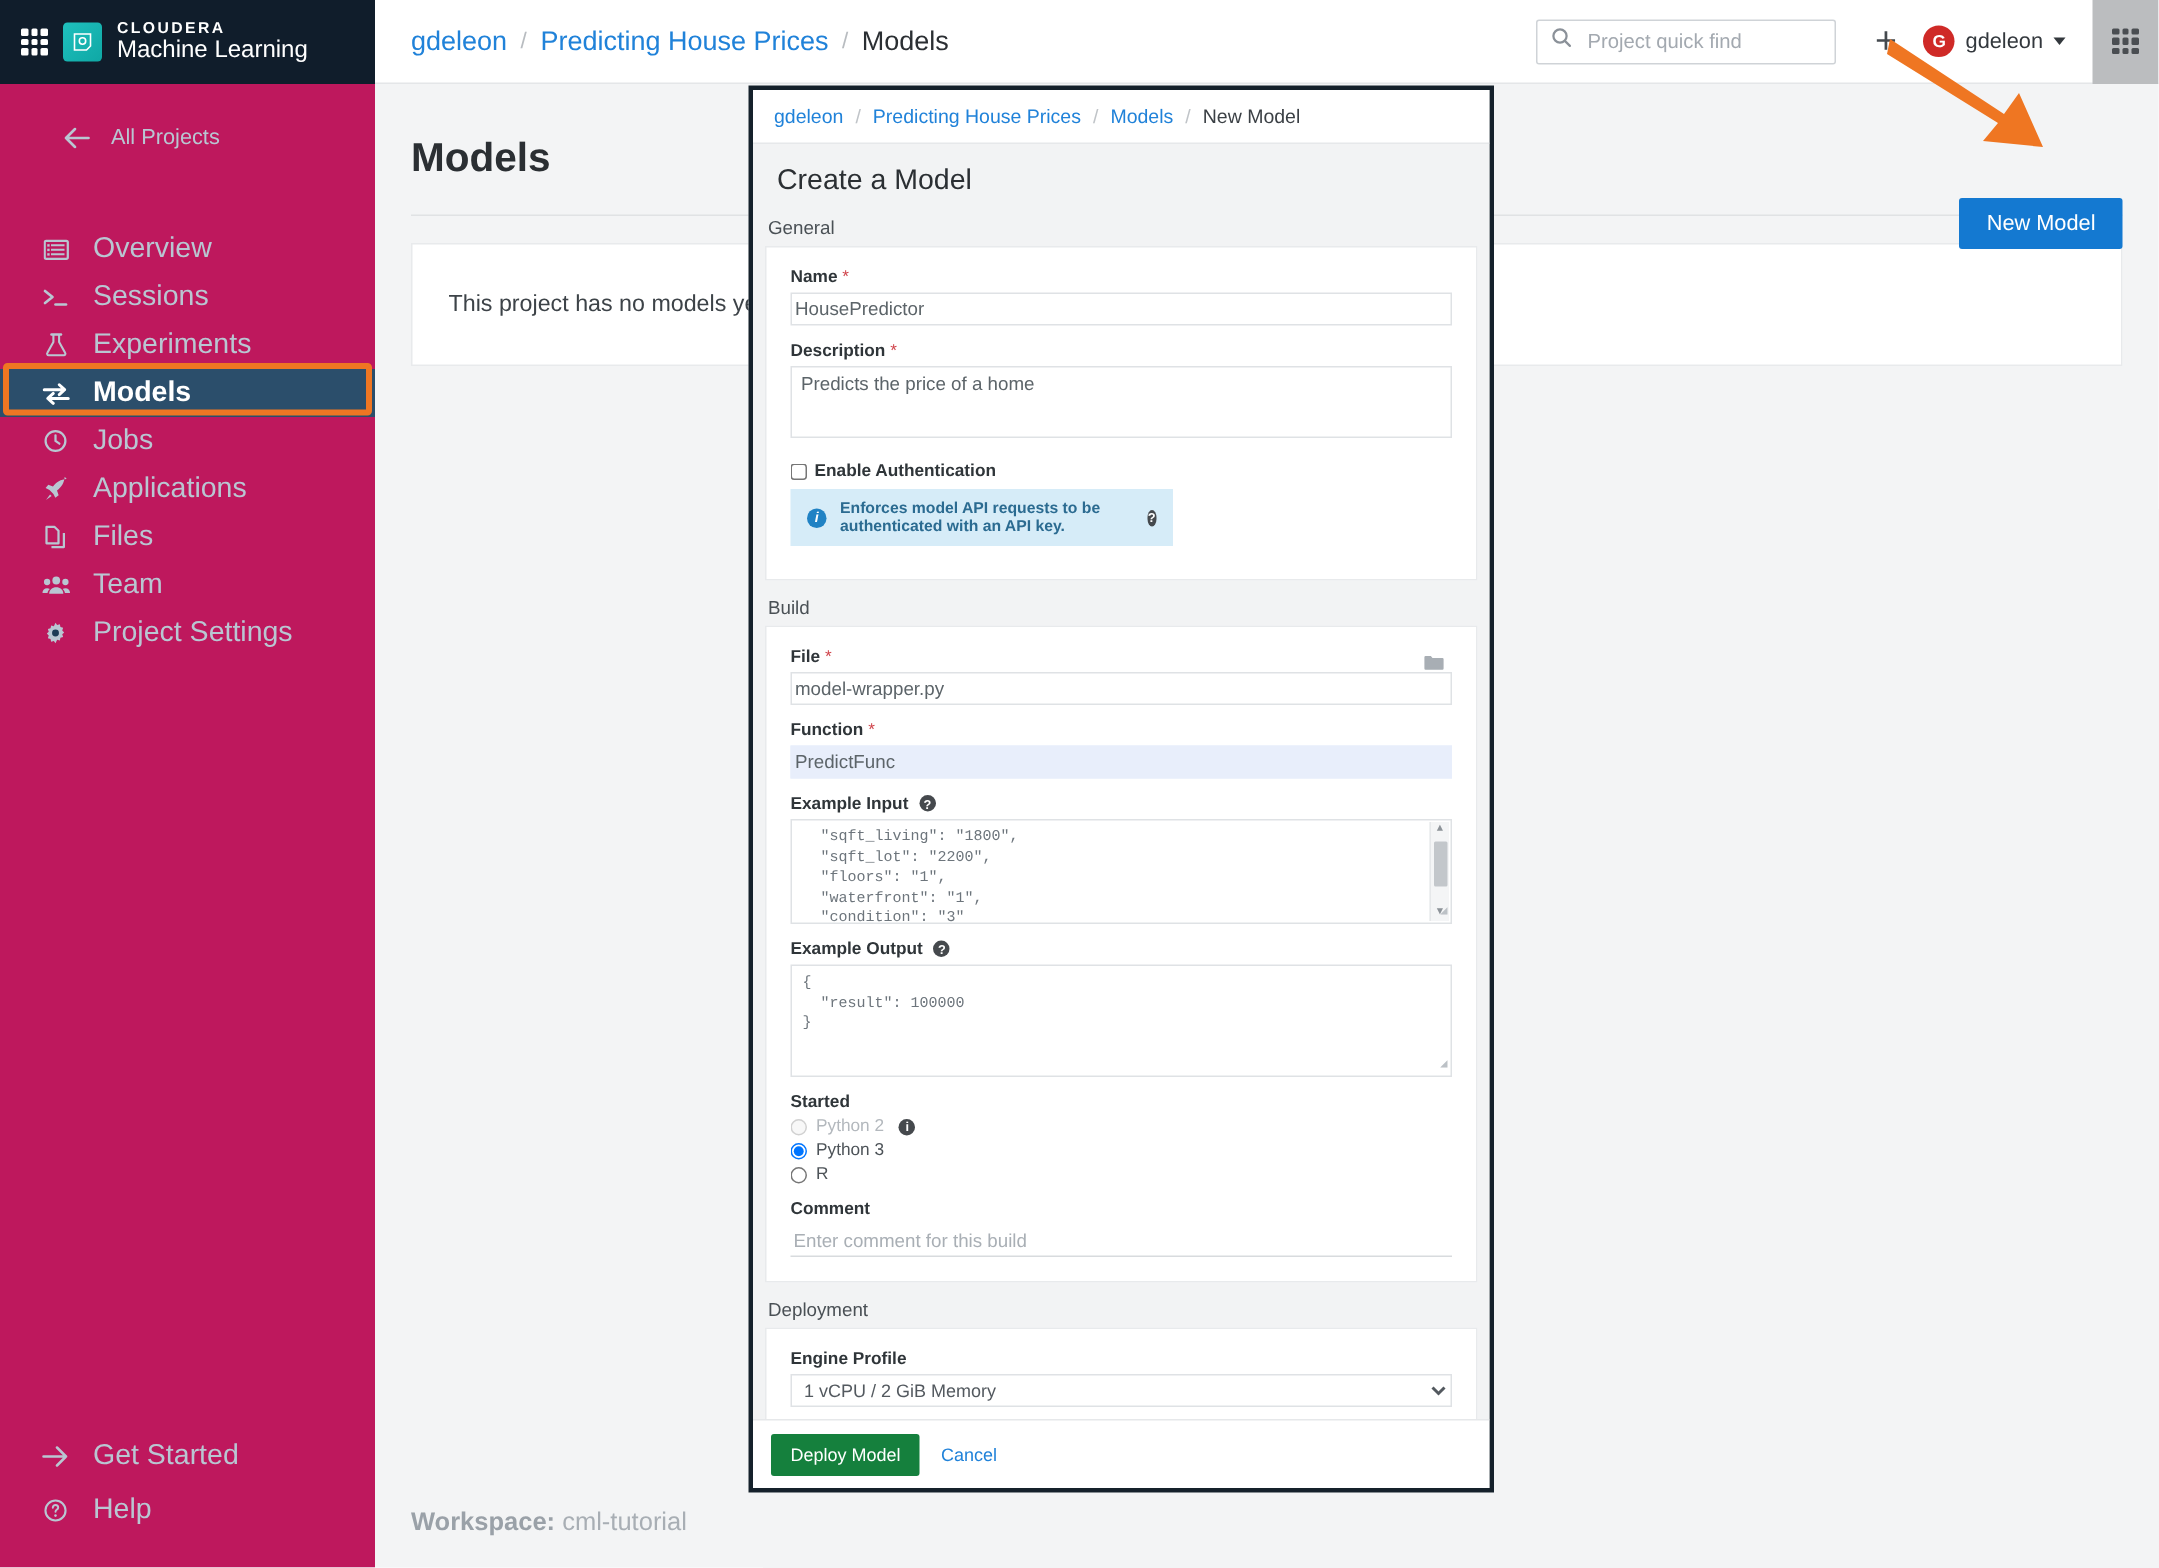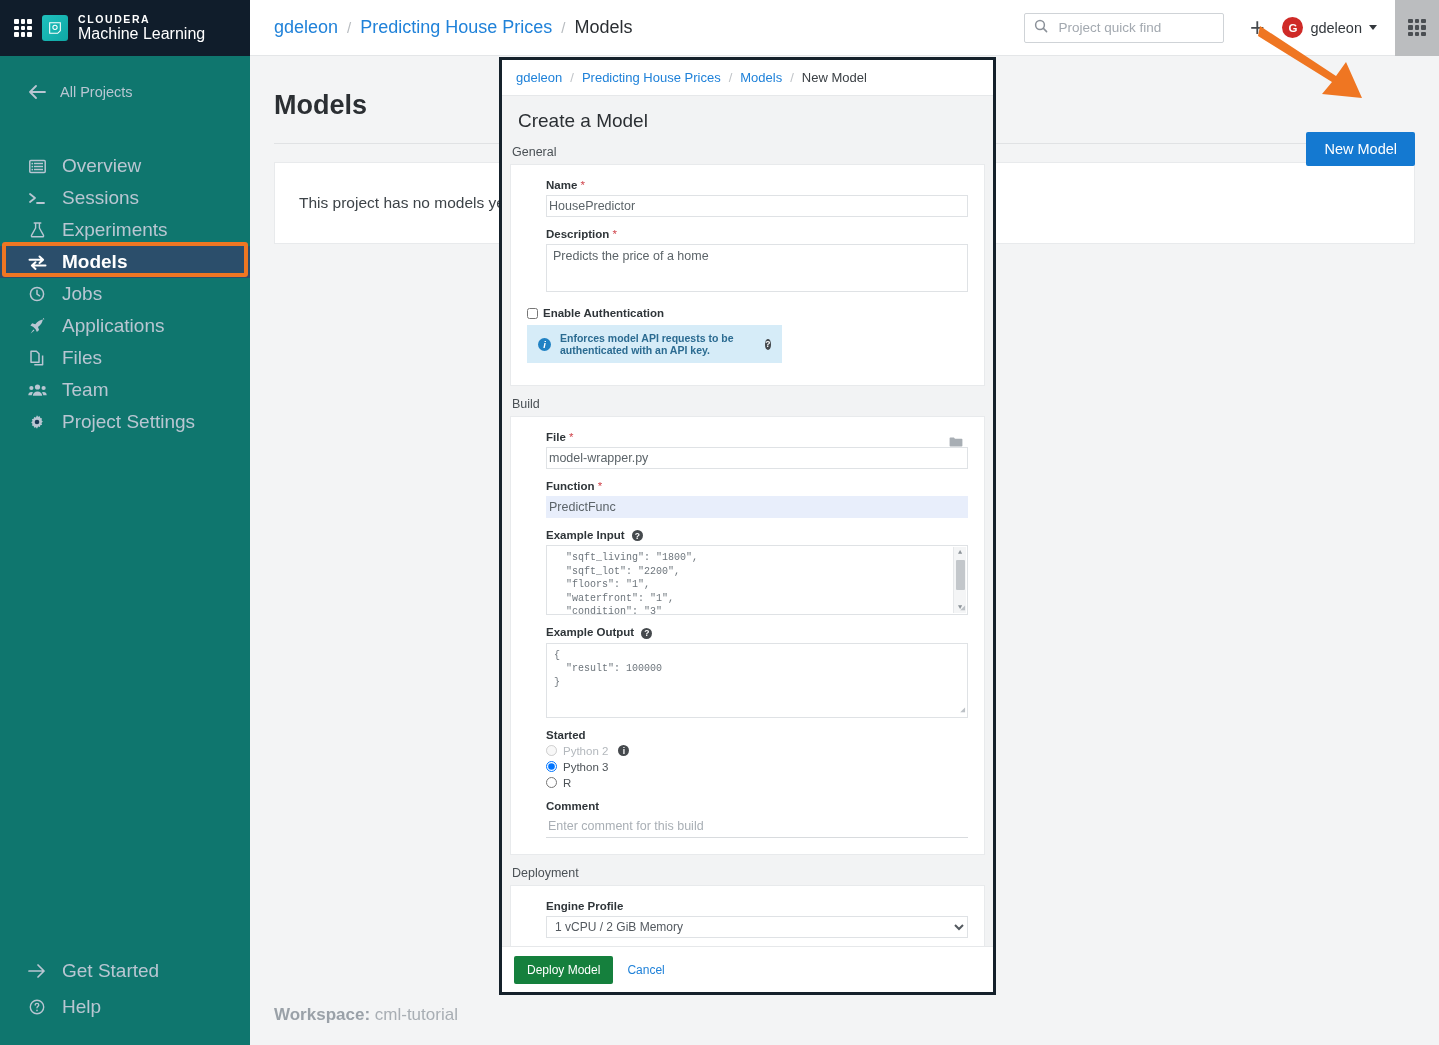--- a/index.html
+++ b/index.html
@@ -9,21 +9,21 @@
     font-family:"Liberation Sans", sans-serif;
     background:#ffffff;
     overflow:hidden;
     position:relative;
   }
   .app { position:absolute; inset:0; display:flex; }
 
   
   .sidebar {
     width:250px; flex:0 0 250px;
-    background:#0f766e;
+    background:#be185d;
     color:#c7d2dc;
     position:relative;
     display:flex; flex-direction:column;
   }
   .brand {
     height:56px; background:#101d2b;
     display:flex; align-items:center; gap:10px;
     padding:0 14px;
   }
   .waffle {
@@ -40,21 +40,21 @@
   }
   .logo-mark svg { width:16px; height:16px; }
   .brand-text { line-height:1.05; }
   .brand-top {
     font-size:10.5px; letter-spacing:1.6px; font-weight:bold; color:#ffffff;
   }
   .brand-bottom { font-size:16px; color:#ffffff; font-weight:400; margin-top:1px; }
 
   .allprojects {
     display:flex; align-items:center; gap:14px;
-    padding:0 28px; height:40px; margin-top:16px;
+    padding:0 42px; height:40px; margin-top:16px;
     color:#b9c6d2; font-size:14.5px; cursor:pointer;text-align:center;
   }
   .allprojects .ico { width:18px; display:flex; justify-content:center; }
 
   .nav { margin-top:38px; }
   .nav-item {
     display:flex; align-items:center; gap:14px;
     padding:0 26px; height:32px; margin-bottom:0px;
     color:#b9c6d2; font-size:19px; cursor:pointer;
     position:relative;
@@ -147,21 +147,21 @@
   .modal-crumbs a { color:#2082d9; text-decoration:none; cursor:pointer; }
   .modal-crumbs .sep { color:#c0c4c8; }
   .modal-crumbs .cur { color:#3b4045; }
   .modal-body { flex:1 1 auto; overflow:hidden; background:#f2f3f4; }
   .modal-title { font-size:19px; color:#2b2f33; padding:14px 0 10px 8px; background:#f2f3f4; margin-left:0; }
   .modal-inner { padding:0 8px; }
 
   .sect-label { font-size:12.5px; color:#4a5055; padding:3px 0 5px 2px; }
   .panel { background:#ffffff; border:1px solid #e8eaec; padding:14px 16px 16px 16px; }
   .panel.general { padding-bottom:22px; }
-  .fld { margin-bottom:11px;margin-left:19px; }
+  .fld { margin-bottom:11px; }
   .fld:last-child { margin-bottom:0; }
   .flabel { font-size:11.5px; font-weight:bold; color:#2f3539; margin-bottom:4px; display:block; }
   .req { color:#d0454c; font-weight:normal; }
   .txt {
     width:100%; height:22px; border:none; border-bottom:1px solid #d8dbde;
     font-size:12.5px; color:#5c6469; font-family:"Liberation Sans", sans-serif;
     outline:none; background:transparent; padding:0 2px;
   }
   .txt.filled { border:1px solid #dfe2e5; height:22px; background:#fff; }
   .txt.highlight { background:#e8eefb; border:1px solid #e8eefb; }

